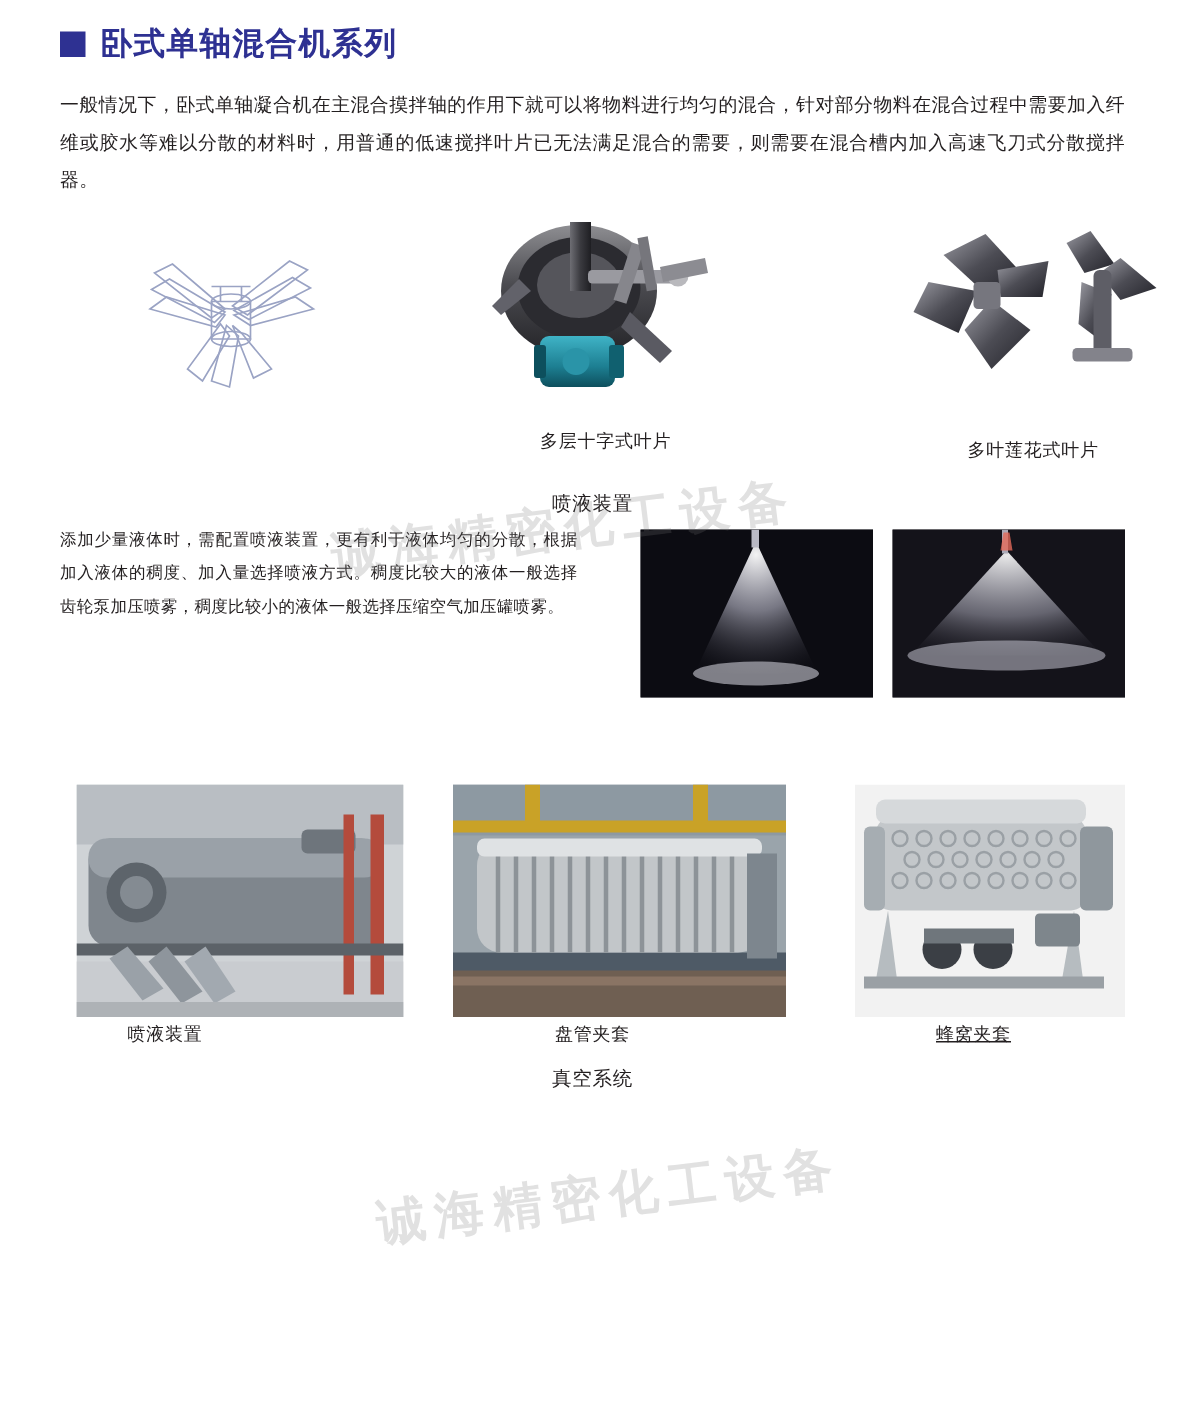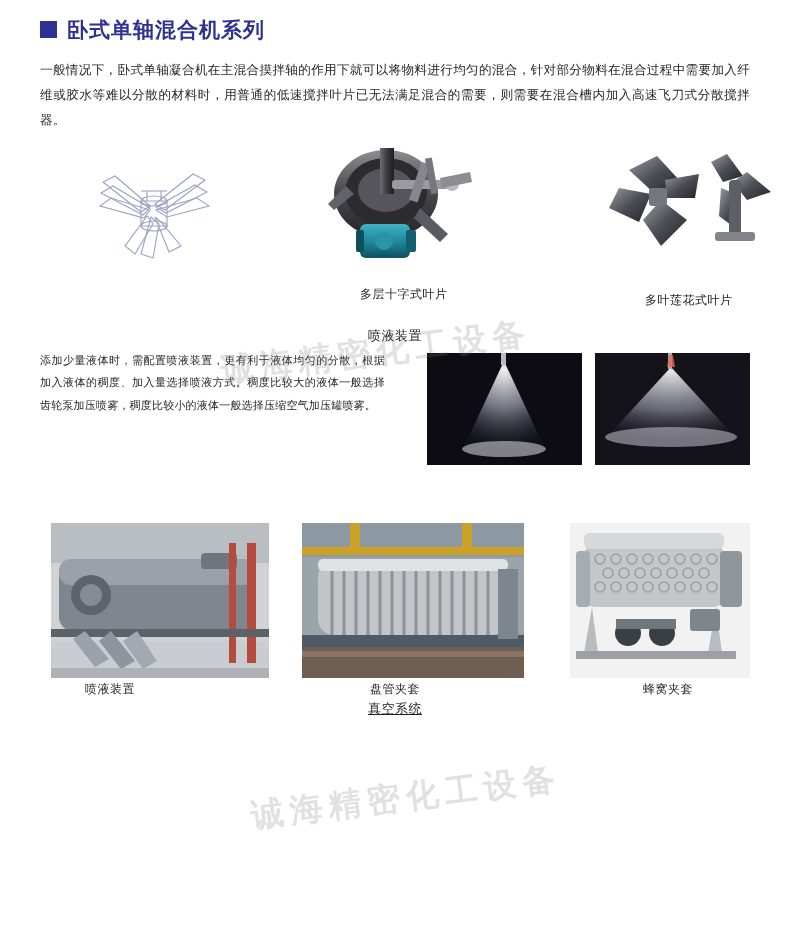--- a/index.html
+++ b/index.html
@@ -156,38 +156,38 @@
   .ph3 { left: 530px; width: 180px; }
   .phcap {
     position: absolute;
     top: 158px;
     font-size: 12px;
     letter-spacing: 0.5px;
     white-space: nowrap;
   }
   .phcap1 { left: 45px; }
   .phcap2 { left: 330px; }
-  .phcap3 { left: 603px; }
+  .phcap3 { left: 584px; text-decoration: underline; }
 
   
   .wm {
     position: absolute;
     font-size: 33px;
     font-weight: bold;
     color: rgba(120,120,120,0.22);
     letter-spacing: 6px;
     transform: rotate(-7deg);
     pointer-events: none;
     white-space: nowrap;
     font-family: "Liberation Serif", serif;
   }
   .wm-a { left: 220px; top: 330px; }
   .wm-b { left: 250px; top: 775px; }
 
-  .vacuum-head { margin-top: 2px; text-decoration: underline; }
+  .vacuum-head { margin-top: 12px; }
 </style>
 </head>
 <body>
 
 <div class="page">
 
   <div class="title-row">
     <span class="title-square"></span>
     <span class="title-text">卧式单轴混合机系列</span>
   </div>

